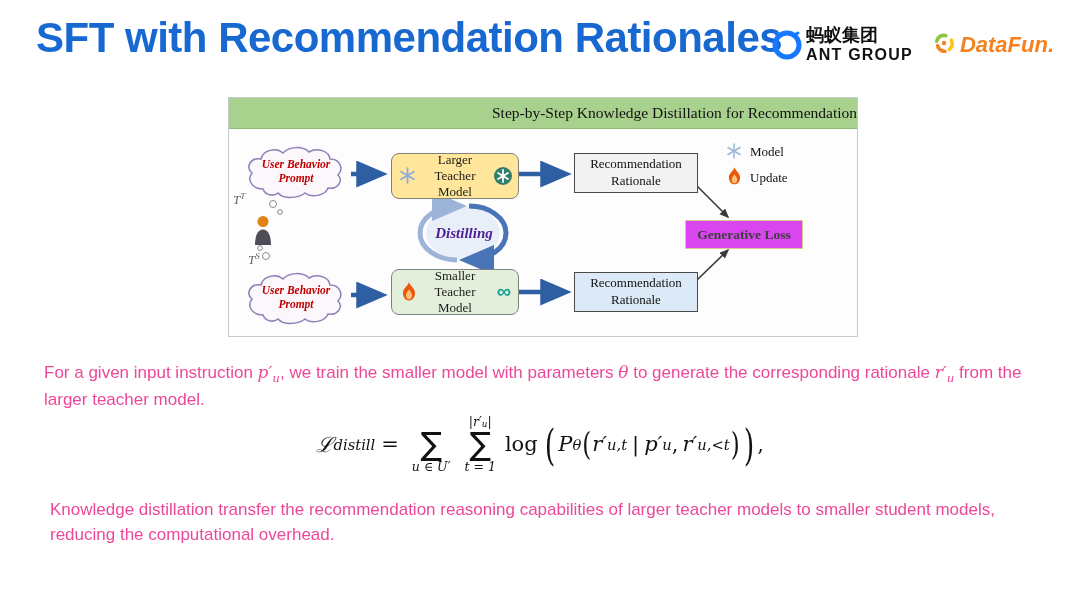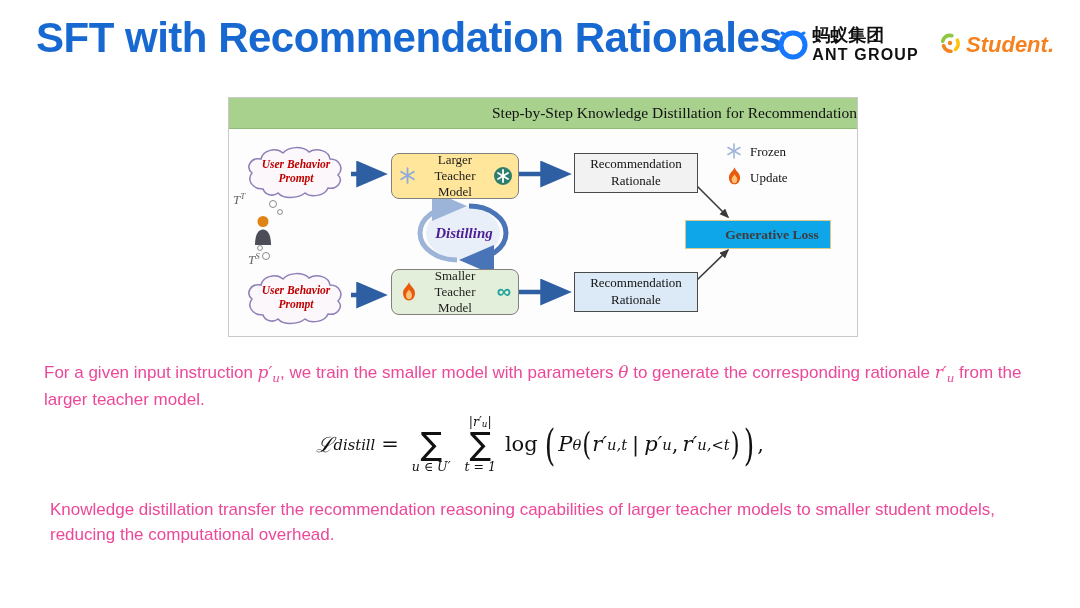--- a/index.html
+++ b/index.html
@@ -32,22 +32,22 @@
   .student{background:#E3EFDB;}
   .model-text{font-family:"Liberation Serif","DejaVu Serif",serif;font-size:13px;color:#1c1c1c;text-align:center;width:76px;line-height:1.25;}
   .micon{position:absolute;}
   .infinity{font-size:20px;font-weight:700;color:#1FA39B;line-height:1;}
   .distilling{width:78px;text-align:center;font-family:"Liberation Serif","DejaVu Serif",serif;
               font-style:italic;font-weight:700;font-size:15px;color:#4c1d95;}
   .rationale{width:122px;height:38px;border:1px solid #4a4a4a;display:flex;align-items:center;justify-content:center;
              text-align:center;font-family:"Liberation Serif","DejaVu Serif",serif;font-size:13px;color:#111;line-height:1.3;}
   .rat-top{background:#F2F2F2;}
   .rat-bottom{background:#DCE9F7;}
-  .lossbox{width:116px;height:27px;background:#0ea5e9;border:1px solid #D8C98F;display:flex;align-items:center;justify-content:center;
-           font-family:"Liberation Serif","DejaVu Serif",serif;font-weight:700;font-size:13.5px;color:#3d3d3d;padding-left:28px;}
+  .lossbox{width:116px;height:27px;background:#d946ef;border:1px solid #D8C98F;display:flex;align-items:center;justify-content:center;
+           font-family:"Liberation Serif","DejaVu Serif",serif;font-weight:700;font-size:13.5px;color:#3d3d3d;}
   .legend-label{font-family:"Liberation Serif","DejaVu Serif",serif;font-size:13px;color:#111;}
   
   .para{position:absolute;font-size:17px;color:#ec4899;line-height:1.45;}
   .mi{font-family:"DejaVu Serif","Liberation Serif",serif;font-style:italic;}
   .para sub, .formula sub{font-size:0.7em;}
   
   .formula{position:absolute;top:414px;left:0;right:0;display:flex;justify-content:center;align-items:center;
            font-family:"DejaVu Serif","Liberation Serif",serif;font-size:21px;color:#111;}
   .fi{font-style:italic;}
   .feq{margin:0 6px;}
@@ -82,21 +82,21 @@
     </div>
     <div class="datafun">
       <span>
         <svg width="22" height="22" viewBox="0 0 24 24">
           <path d="M4,10 A8,8 0 0 1 14,4" fill="none" stroke="#8DC63F" stroke-width="4" stroke-linecap="round"></path>
           <path d="M20,9 A8,8 0 0 1 18,19" fill="none" stroke="#FFC20E" stroke-width="4" stroke-linecap="round"></path>
           <path d="M13,21 A8,8 0 0 1 5,15" fill="none" stroke="#F5821F" stroke-width="4" stroke-linecap="round"></path>
           <circle cx="12" cy="12" r="2.4" fill="#F5821F"></circle>
         </svg>
       </span>
-      <span class="datafun-text">Student.</span>
+      <span class="datafun-text">DataFun.</span>
     </div>
   </div>
 
   <div class="panel">
     <div class="panel-header">Step-by-Step Knowledge Distillation for Recommendation</div>
 
     <div class="dbody">
 
       <svg class="overlay" width="626" height="206" viewBox="0 0 626 206">
         <defs>
@@ -203,21 +203,21 @@
 
       <div class="abs" style="left:497px;top:14px;">
         <svg width="16" height="16" viewBox="0 0 16 16">
           <g stroke="#9FB6D8" stroke-width="1.6" stroke-linecap="round">
             <path d="M8,1 L8,15"></path>
               <path d="M2,4.5 L14,11.5"></path>
               <path d="M2,11.5 L14,4.5"></path>
           </g>
         </svg>
       </div>
-      <div class="abs legend-label" style="left:521px;top:15px;">Frozen</div>
+      <div class="abs legend-label" style="left:521px;top:15px;">Model</div>
       <div class="abs" style="left:499px;top:38px;">
         <svg width="13" height="18" viewBox="0 0 14 19">
           <path d="M7,0 C8,4 13,6 13,11 C13,15.4 10.3,18.5 7,18.5 C3.7,18.5 1,15.4 1,11 C1,6 6,4 7,0 Z" fill="#E8590C"></path>
           <path d="M7,7.5 C8,9.5 10,10.5 10,13.2 C10,15.7 8.7,17.2 7,17.2 C5.3,17.2 4,15.7 4,13.2 C4,10.5 6,9.5 7,7.5 Z" fill="#FFC078"></path>
         </svg>
       </div>
       <div class="abs legend-label" style="left:521px;top:41px;">Update</div>
 
       <div class="abs lossbox" style="left:456px;top:91px;">Generative Loss</div>
 

